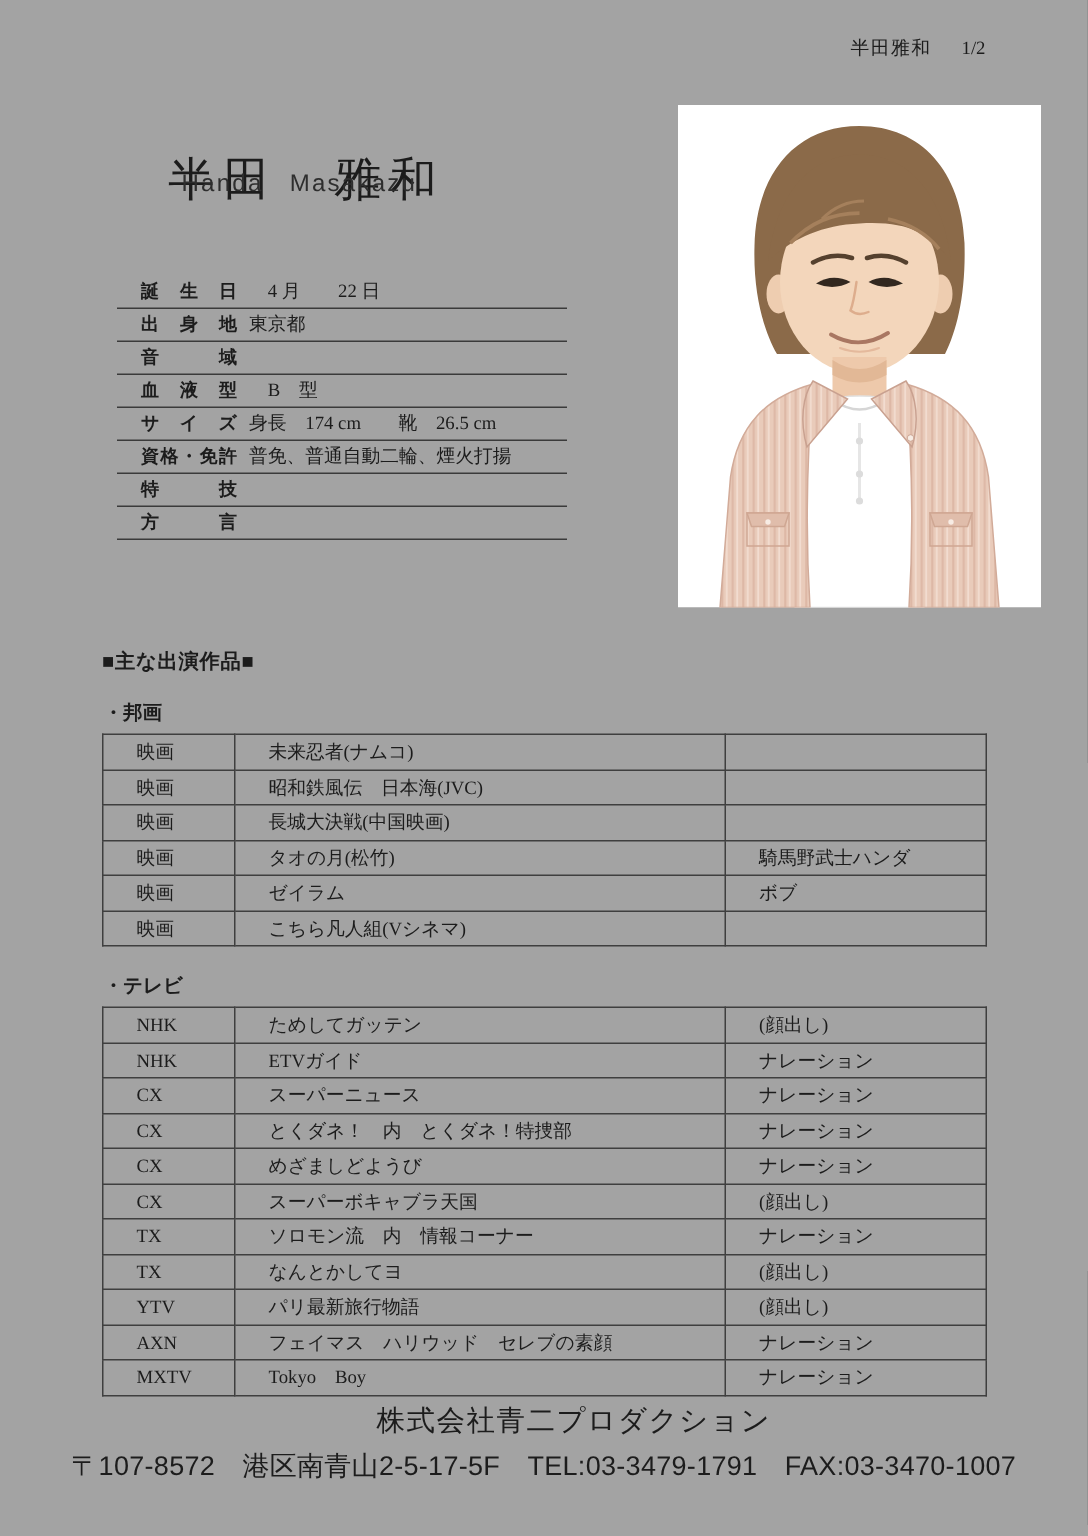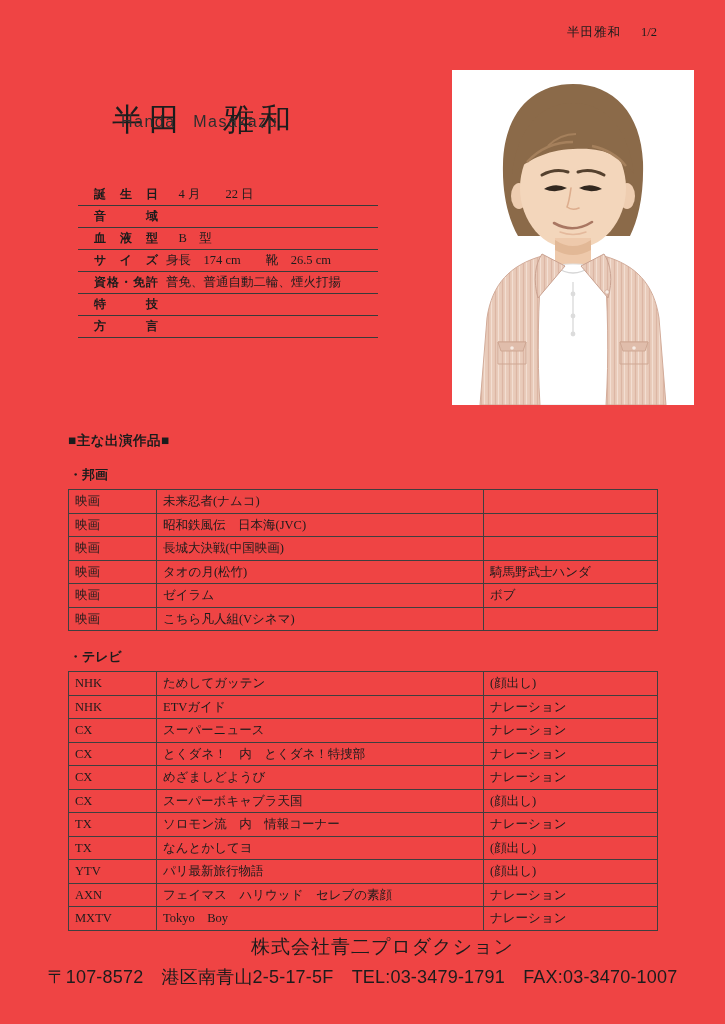--- a/index.html
+++ b/index.html
@@ -1,18 +1,18 @@
 <!DOCTYPE html>
 <html><head>
 <meta charset="utf-8">
 <style>
   html,body{margin:0;padding:0;background:#888;}
   .page{
     position:relative;width:725px;height:1024px;margin:0 auto;
-    background:#ef4444;color:#1c1c1c;overflow:hidden;
+    background:#a3a3a3;color:#1c1c1c;overflow:hidden;
     font-family:"Liberation Serif","DejaVu Serif",serif;
   }
   
   .header-right{
     position:absolute;top:24px;right:68px;font-size:12.5px;letter-spacing:1px;
   }
   .header-right .pageno{margin-left:20px;letter-spacing:0;}
   
   .name-kanji{
     position:absolute;top:68px;left:112px;font-size:31px;font-weight:400;
@@ -44,21 +44,21 @@
     font-family:"Liberation Sans","DejaVu Sans",sans-serif;
     font-weight:bold;font-size:13.5px;letter-spacing:.5px;
   }
   .subheading{
     font-family:"Liberation Sans","DejaVu Sans",sans-serif;
     font-weight:bold;font-size:13px;margin:16px 0 5px 1px;
   }
   .subheading.tv{margin-top:17px;}
   table.works-table{border-collapse:collapse;width:100%;table-layout:fixed;}
   table.works-table td{
-    border:1px solid #3f3f3f;padding:3px 6px;font-size:12.5px;
+    border:1px solid #3f3f3f;padding:3px 22px;font-size:12.5px;
     line-height:1.32;height:15px;overflow:hidden;white-space:pre-line;
   }
   col.c-media{width:88px;} col.c-title{width:327px;} col.c-role{width:174px;}
   
   .footer{
     position:absolute;top:934px;left:0;width:100%;text-align:center;
     font-family:"Liberation Sans","DejaVu Sans",sans-serif;
   }
   .company{font-size:19px;letter-spacing:1px;padding-left:40px;}
   .address{font-size:18px;margin-top:5px;letter-spacing:.2px;white-space:pre;}
@@ -132,20 +132,24 @@
       <path d="M168,272 h28 l-3,9 h-22 z" fill="#e0bdab" stroke="#cfa793" stroke-width="1"></path>
       <circle cx="60" cy="278" r="1.8" fill="#f7ece4"></circle>
       <circle cx="182" cy="278" r="1.8" fill="#f7ece4"></circle>
     </svg>
   </div>
 
   <div class="profile">
     <div class="prow">
         <span class="plabel">誕生日</span>
         <span class="pvalue">　4 月　　22 日</span>
+      </div>
+      <div class="prow">
+        <span class="plabel">出身地</span>
+        <span class="pvalue">東京都</span>
       </div>
       <div class="prow">
         <span class="plabel">音域</span>
         <span class="pvalue"></span>
       </div>
       <div class="prow">
         <span class="plabel">血液型</span>
         <span class="pvalue">　B　型</span>
       </div>
       <div class="prow">

